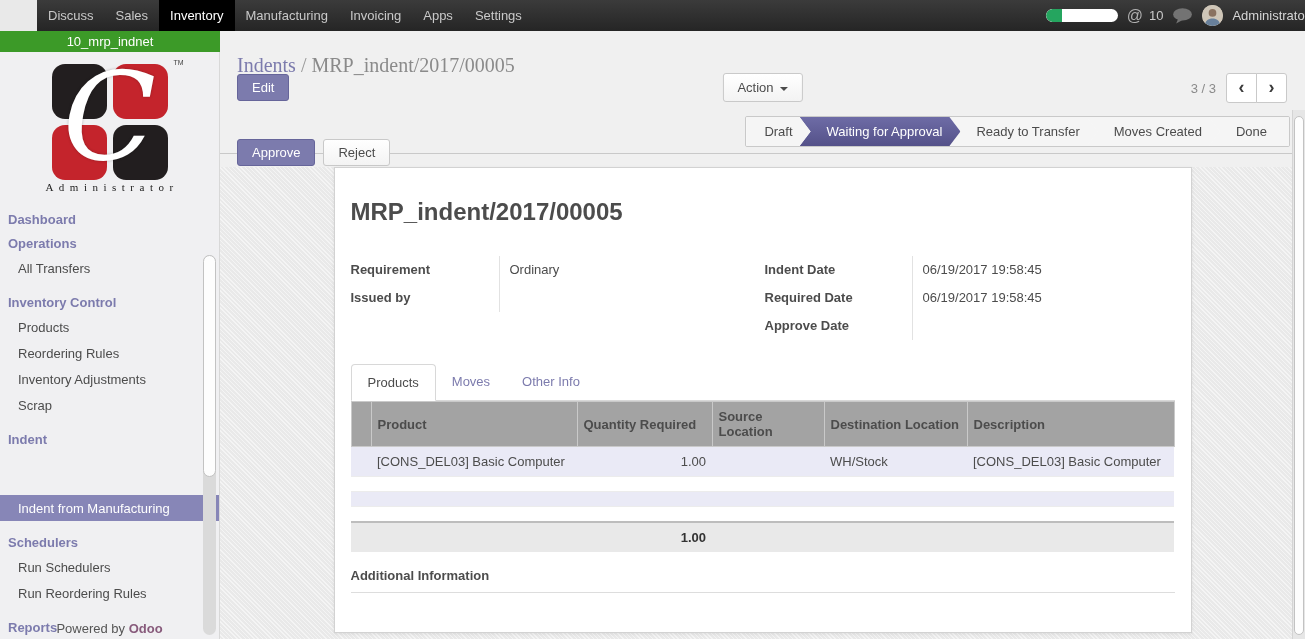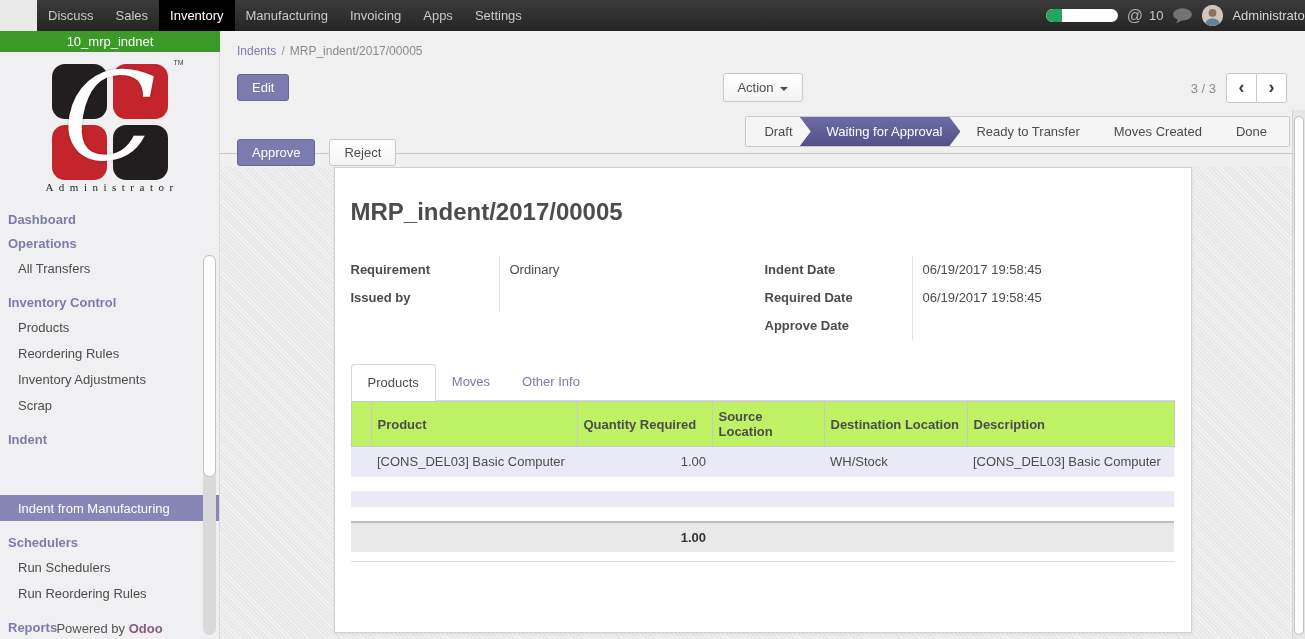--- a/index.html
+++ b/index.html
@@ -50,21 +50,21 @@
   .menu-item.selected { background:#8786b7; color:#fff;margin-top:44px; }
   .powered { position:absolute; bottom:3px; width:100%; text-align:center; font-size:13px; color:#555; }
   .powered .odoo { color:#875a7b; font-weight:700; }
   .sidebar-scrollbar { position:absolute; top:203px; right:3px; width:13px; height:380px;
                        background:#dadada; border-radius:7px; }
   .sidebar-scroll-thumb { position:absolute; top:0; left:0; width:13px; height:222px; background:#fdfdfd;
                           border:1px solid #c2c2c2; border-radius:7px; }
 
   
   #main { position:absolute; left:220px; top:31px; right:0; bottom:0; background:#f0f0f0; }
-  .breadcrumb-row { padding:13px 0 0 17px; height:41px; font-size:12px; white-space:nowrap; }
+  .breadcrumb-row { padding:23px 0 0 17px; height:41px; font-size:20px; white-space:nowrap;font-family:Liberation Serif, serif; }
   .breadcrumb-link { color:#7c7bad; cursor:pointer; }
   .breadcrumb-sep { color:#999; margin:0 5px; }
   .breadcrumb-current { color:#8a8a8a; }
 
   .toolbar-row { position:relative; height:38px; }
   .btn { display:inline-block; font-size:13px; border-radius:3px; padding:5px 14px; cursor:pointer; }
   .btn-primary { background:#7c7bad; border:1px solid #66659a; color:#fff; }
   .btn-default { background:linear-gradient(#fff,#f3f3f3); border:1px solid #c9c9c9; color:#4c4c4c; }
   .edit-btn { position:absolute; left:17px; top:2px; }
   .action-btn { position:absolute; left:50%; transform:translateX(-50%); top:1px; padding:6px 14px; }
@@ -74,21 +74,21 @@
   .pager { position:absolute; right:18px; top:1px; display:flex; align-items:center; }
   .pager-count { font-size:13px; color:#8a8a8a; margin-right:10px; }
   .pager-btn { width:31px; height:30px; background:#fff; border:1px solid #c9c9c9; display:flex;
                align-items:center; justify-content:center; font-size:18px; font-weight:700; color:#3a3a3a;
                cursor:pointer; line-height:1; padding-bottom:3px; }
   .pager-btn.prev { border-radius:3px 0 0 3px; }
   .pager-btn.next { border-radius:0 3px 3px 0; margin-left:-1px; }
 
   .status-row { height:44px; border-bottom:1px solid #c9c9c9; display:flex; align-items:center;
                 padding:0 15px 0 17px; justify-content:space-between; background:#f0f0f0; }
-  .action-btns { display:flex; gap:14px;margin-top:41px; }
+  .action-btns { display:flex; gap:8px;margin-top:41px; }
   .statusbar { display:flex; border:1px solid #c9c9c9; background:#fcfcfc; border-radius:2px;
                overflow:hidden; height:31px; align-items:stretch; }
   .step { line-height:29px; font-size:13px; color:#4c4c4c; background:#f5f5f5; white-space:nowrap;
           padding:0 18px 0 27px; margin-left:-11px; position:relative;
           clip-path:polygon(0 0, calc(100% - 11px) 0, 100% 50%, calc(100% - 11px) 100%, 0 100%, 11px 50%);
           filter:drop-shadow(2px 0 0 #cfcfcf); cursor:default; }
   .step:nth-child(1){ z-index:5; } .step:nth-child(2){ z-index:4; } .step:nth-child(3){ z-index:3; }
   .step:nth-child(4){ z-index:2; } .step:nth-child(5){ z-index:1; }
   .step:first-child { clip-path:polygon(0 0, calc(100% - 11px) 0, 100% 50%, calc(100% - 11px) 100%, 0 100%);
                       margin-left:0; padding-left:18px; }
@@ -109,21 +109,21 @@
   .fvalue { font-size:13px; color:#4c4c4c; line-height:28px; border-left:1px solid #e2e2e2;
             padding-left:10px; min-height:28px; }
   .fgroup.right .fvalue { margin-right:40px; }
 
   .tabs { margin-top:24px; border-bottom:1px solid #d8d8d8; display:flex; }
   .tab { font-size:13px; padding:10px 16px; color:#7c7bad; cursor:pointer; margin-bottom:-1px; }
   .tab.active { background:#fff; border:1px solid #d8d8d8; border-bottom:1px solid #fff;
                 border-radius:4px 4px 0 0; color:#4c4c4c; }
 
   .ptable { width:100%; border-collapse:collapse; font-size:13px; table-layout:fixed; }
-  .ptable thead th { background:#bef264; border:1px solid #c9c9c9; font-weight:700; color:#4c4c4c;
+  .ptable thead th { background:#a3a3a3; border:1px solid #c9c9c9; font-weight:700; color:#4c4c4c;
                      text-align:left; padding:7px 6px; }
   .ptable tbody td { padding:7px 6px; color:#4c4c4c; border-bottom:1px solid #ececec; overflow:hidden;
                      white-space:nowrap; }
   .ptable tbody tr:nth-child(odd) { background:#eaeaf6; }
   .ptable .num { text-align:right; }
   .ptable tfoot td { background:#e9e9e9; border-top:2px solid #bdbdbd; padding:7px 6px; font-weight:700;
                      color:#333; }
 
   .additional { margin-top:16px; font-weight:700; font-size:13px; color:#4c4c4c; }
   .add-hr { border:none; border-top:1px solid #ddd; margin:9px 0 0; }
@@ -329,20 +329,21 @@
             <td></td>
               <td></td>
             <td class="num">1.00</td>
             <td></td>
               <td></td>
               <td></td>
           </tr>
         </tfoot>
       </table>
 
+      <div class="additional">Additional Information</div>
       <hr class="add-hr">
     </div>
   </div>
 
   <div class="v-scrollbar">
     <div class="v-thumb"></div>
   </div>
 </div>
 
 </body></html>

